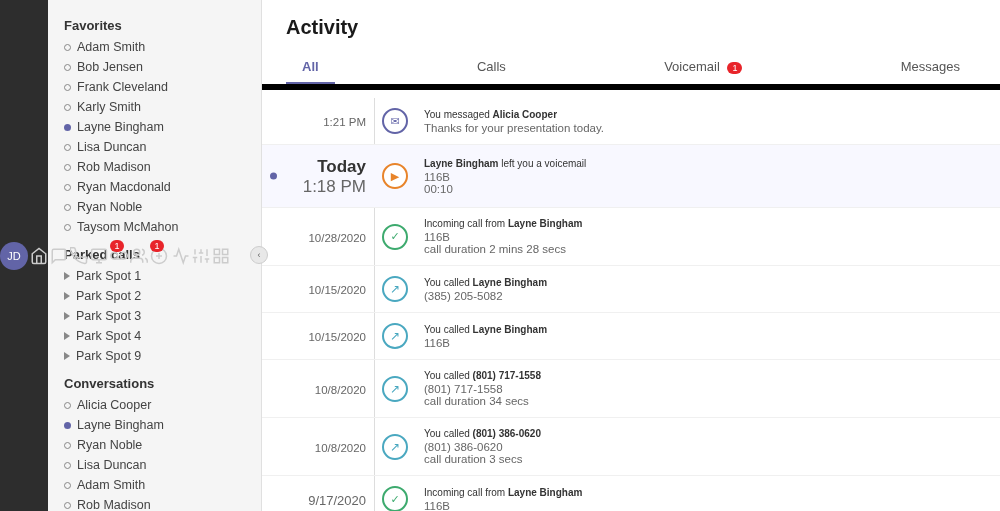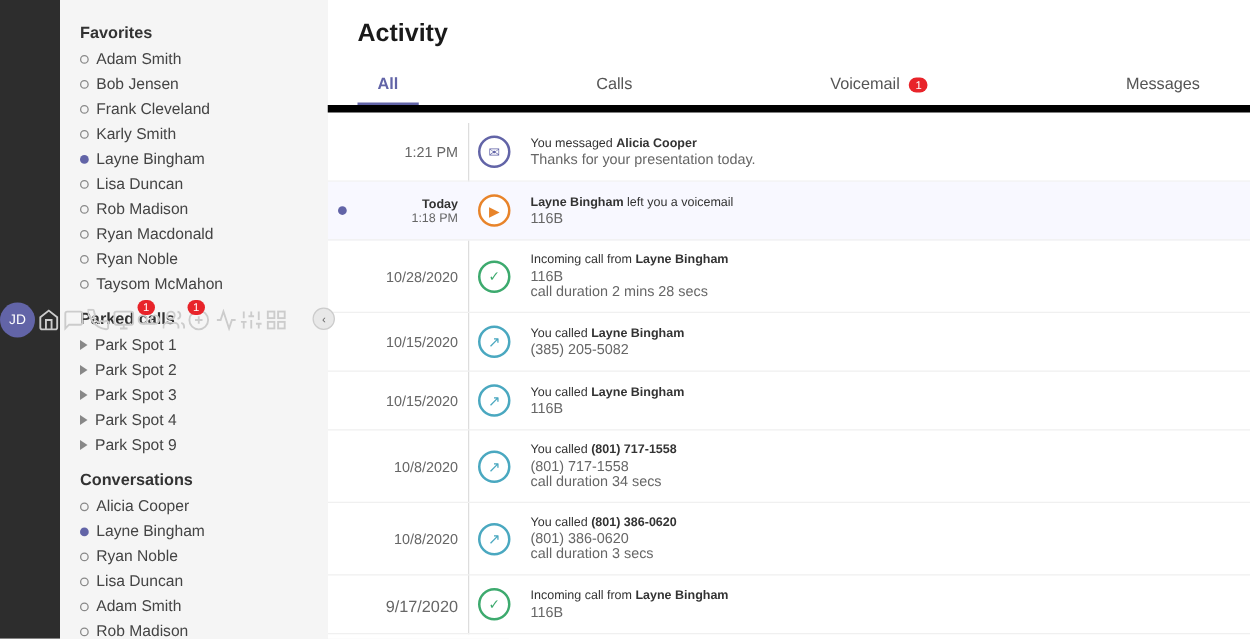--- a/index.html
+++ b/index.html
@@ -395,28 +395,29 @@
         <div class="activity-time" style="width:80px; text-align:right; color:#666; font-size:11.5px; flex-shrink:0; padding-top:2px;">1:21 PM</div>
         <div class="activity-icon icon-blue" style="width:26px;height:26px;border-radius:50%;border:2px solid #6264a7;color:#6264a7;display:flex;align-items:center;justify-content:center;font-size:11px;flex-shrink:0;background:#fff;z-index:1;">✉</div>
         <div class="activity-content">
           <div class="activity-main-text">You messaged <strong>Alicia Cooper</strong></div>
           <div class="activity-sub-text">Thanks for your presentation today.</div>
         </div>
       </div>
 
       <div class="activity-item" style="position:relative; background:#f8f8ff;">
         <span style="position:absolute;left:8px;top:50%;transform:translateY(-50%);width:7px;height:7px;border-radius:50%;background:#6264a7;"></span>
-        <div class="activity-time" style="width:80px; text-align:right; color:#666; font-size:10px; flex-shrink:0; padding-top:2px;">
+        <div class="activity-time" style="width:80px; text-align:right; color:#666; font-size:17px; flex-shrink:0; padding-top:2px;">
           <div style="font-weight:600;color:#333;">Today</div>
           <div>1:18 PM</div>
         </div>
         <div class="activity-icon icon-orange" style="width:26px;height:26px;border-radius:50%;border:2px solid #e8842a;color:#e8842a;display:flex;align-items:center;justify-content:center;font-size:11px;flex-shrink:0;background:#fff;z-index:1;">▶</div>
         <div class="activity-content">
           <div class="activity-main-text"><strong>Layne Bingham</strong> left you a voicemail</div>
           <div class="activity-sub-text">116B</div>
+          <div class="activity-sub-text">00:10</div>
         </div>
       </div>
 
       <div class="activity-item" style="position:relative;">
         <div class="activity-time" style="width:80px; text-align:right; color:#666; font-size:11.5px; flex-shrink:0; padding-top:2px;">10/28/2020</div>
         <div class="activity-icon icon-green" style="width:26px;height:26px;border-radius:50%;border:2px solid #3daa6e;color:#3daa6e;display:flex;align-items:center;justify-content:center;font-size:11px;flex-shrink:0;background:#fff;z-index:1;">✓</div>
         <div class="activity-content">
           <div class="activity-main-text">Incoming call from <strong>Layne Bingham</strong></div>
           <div class="activity-sub-text">116B</div>
           <div class="activity-sub-text">call duration 2 mins 28 secs</div>

